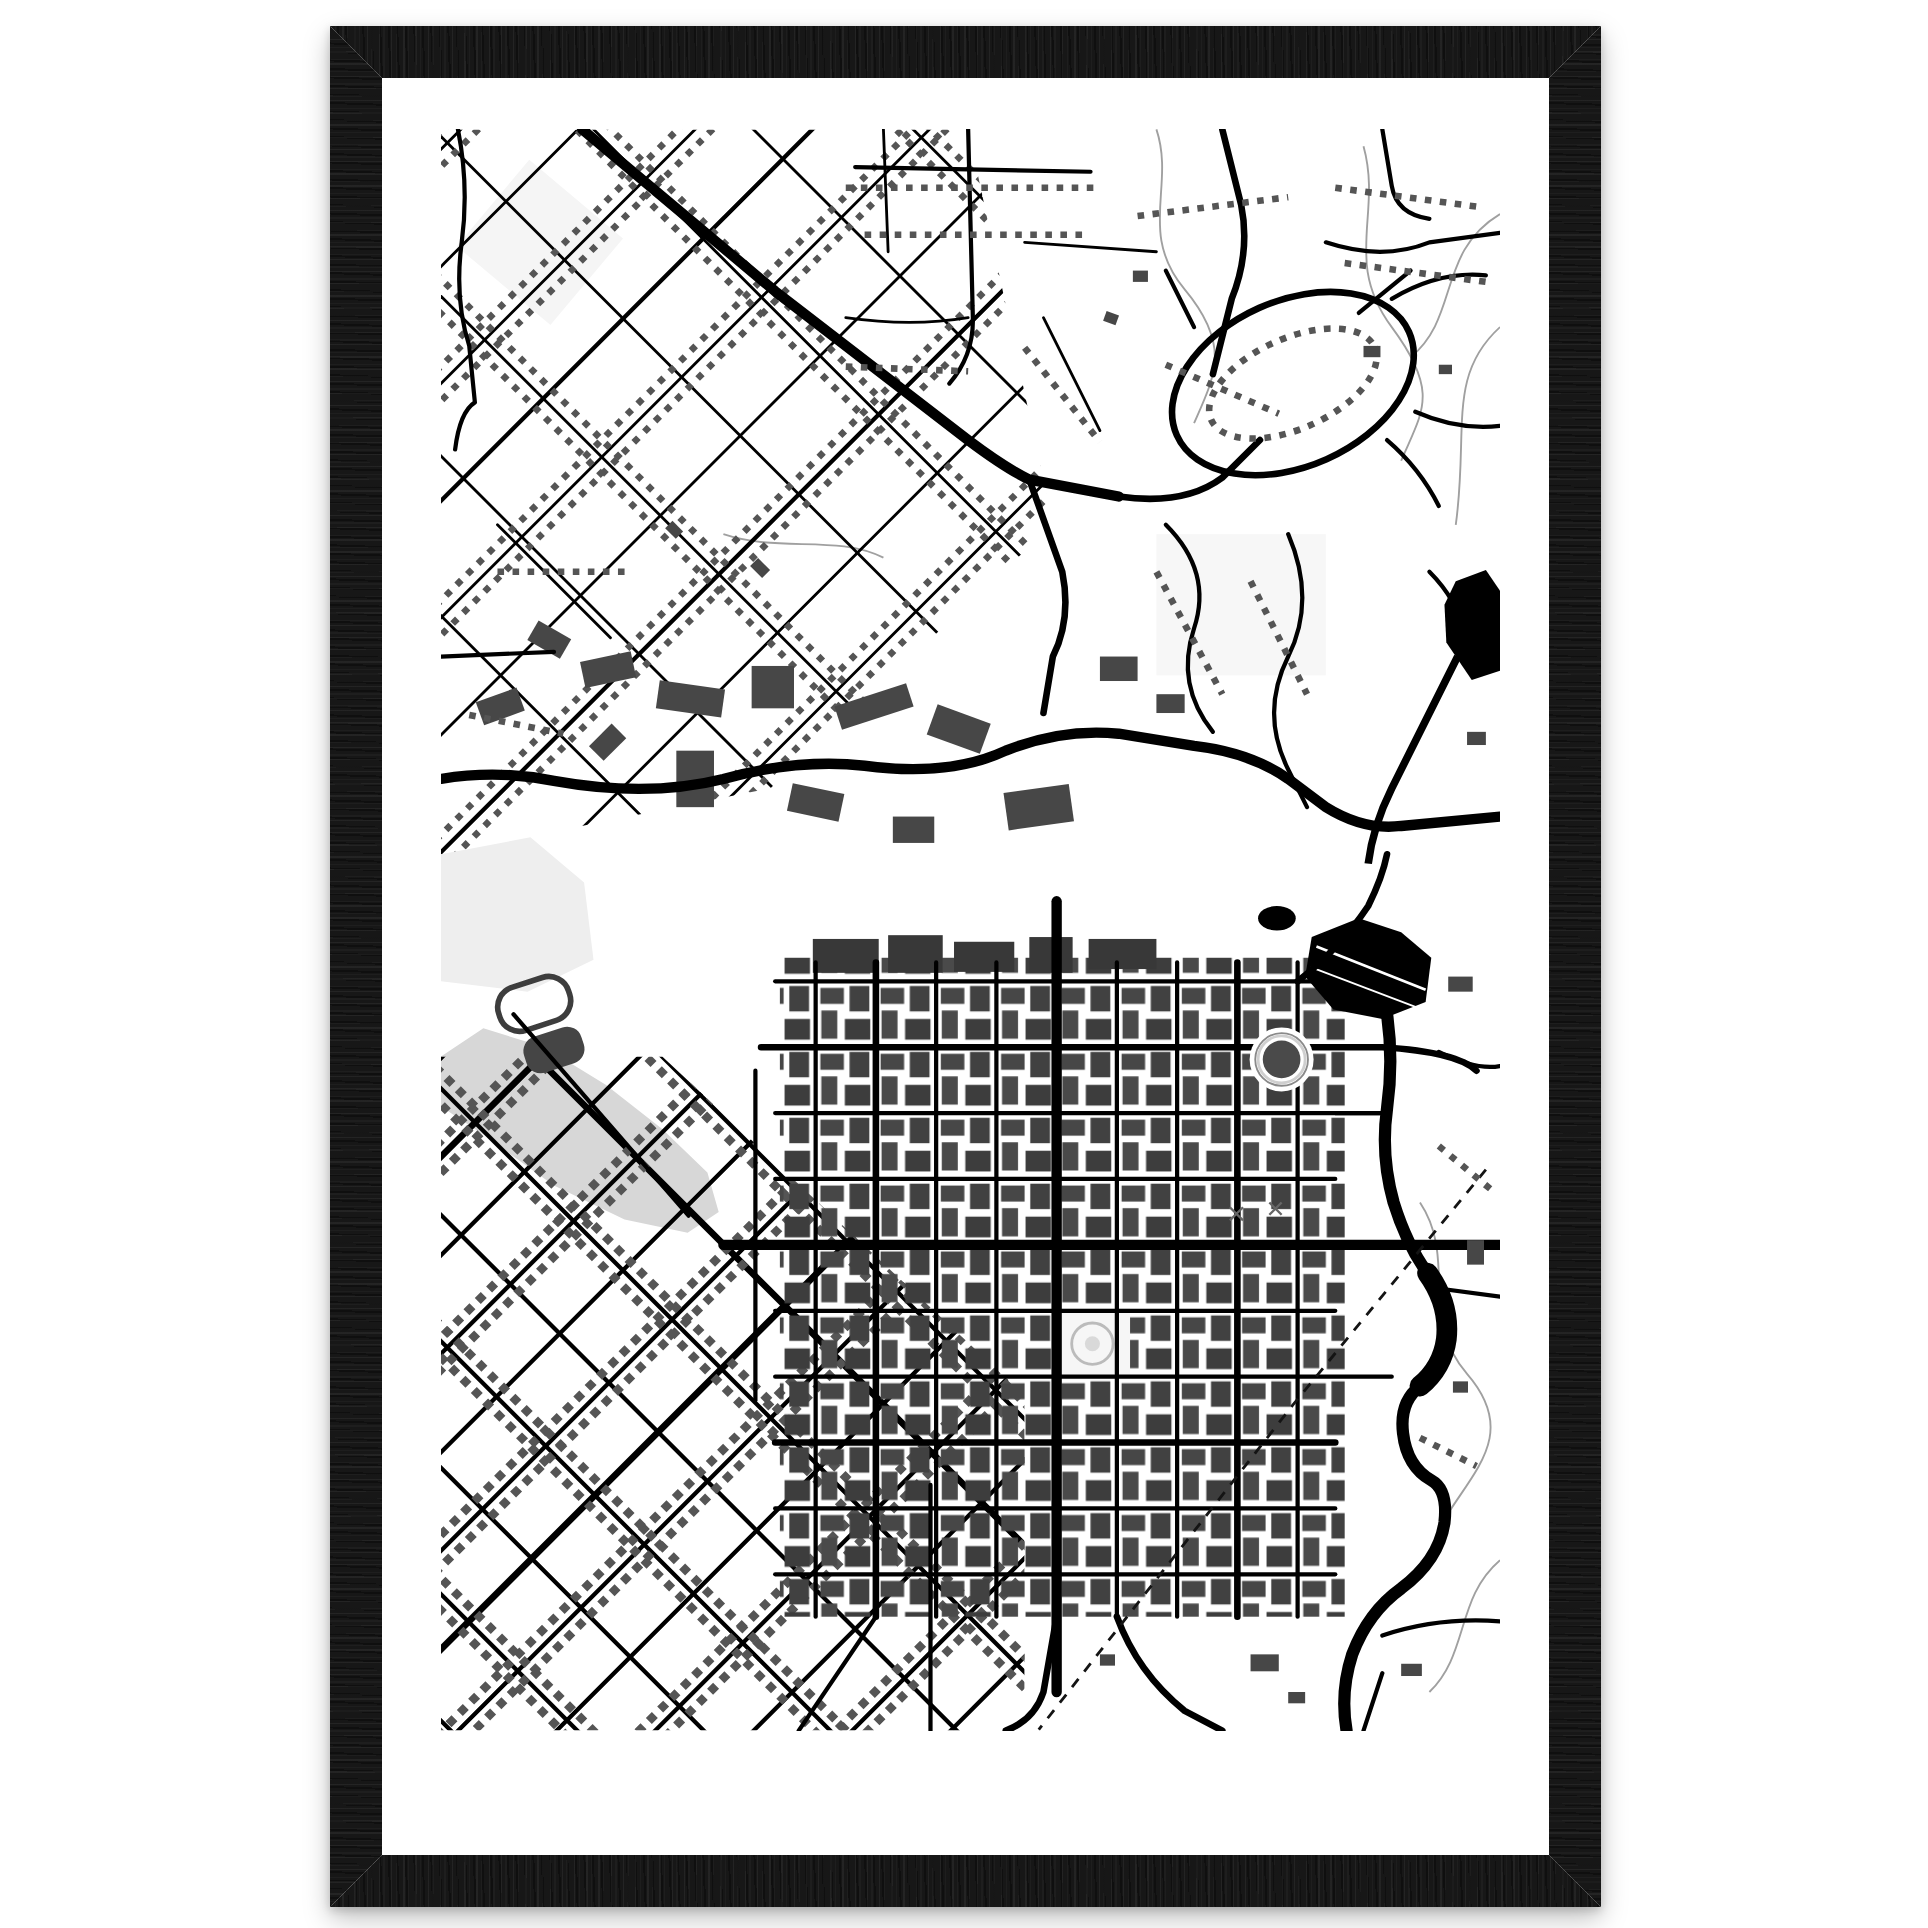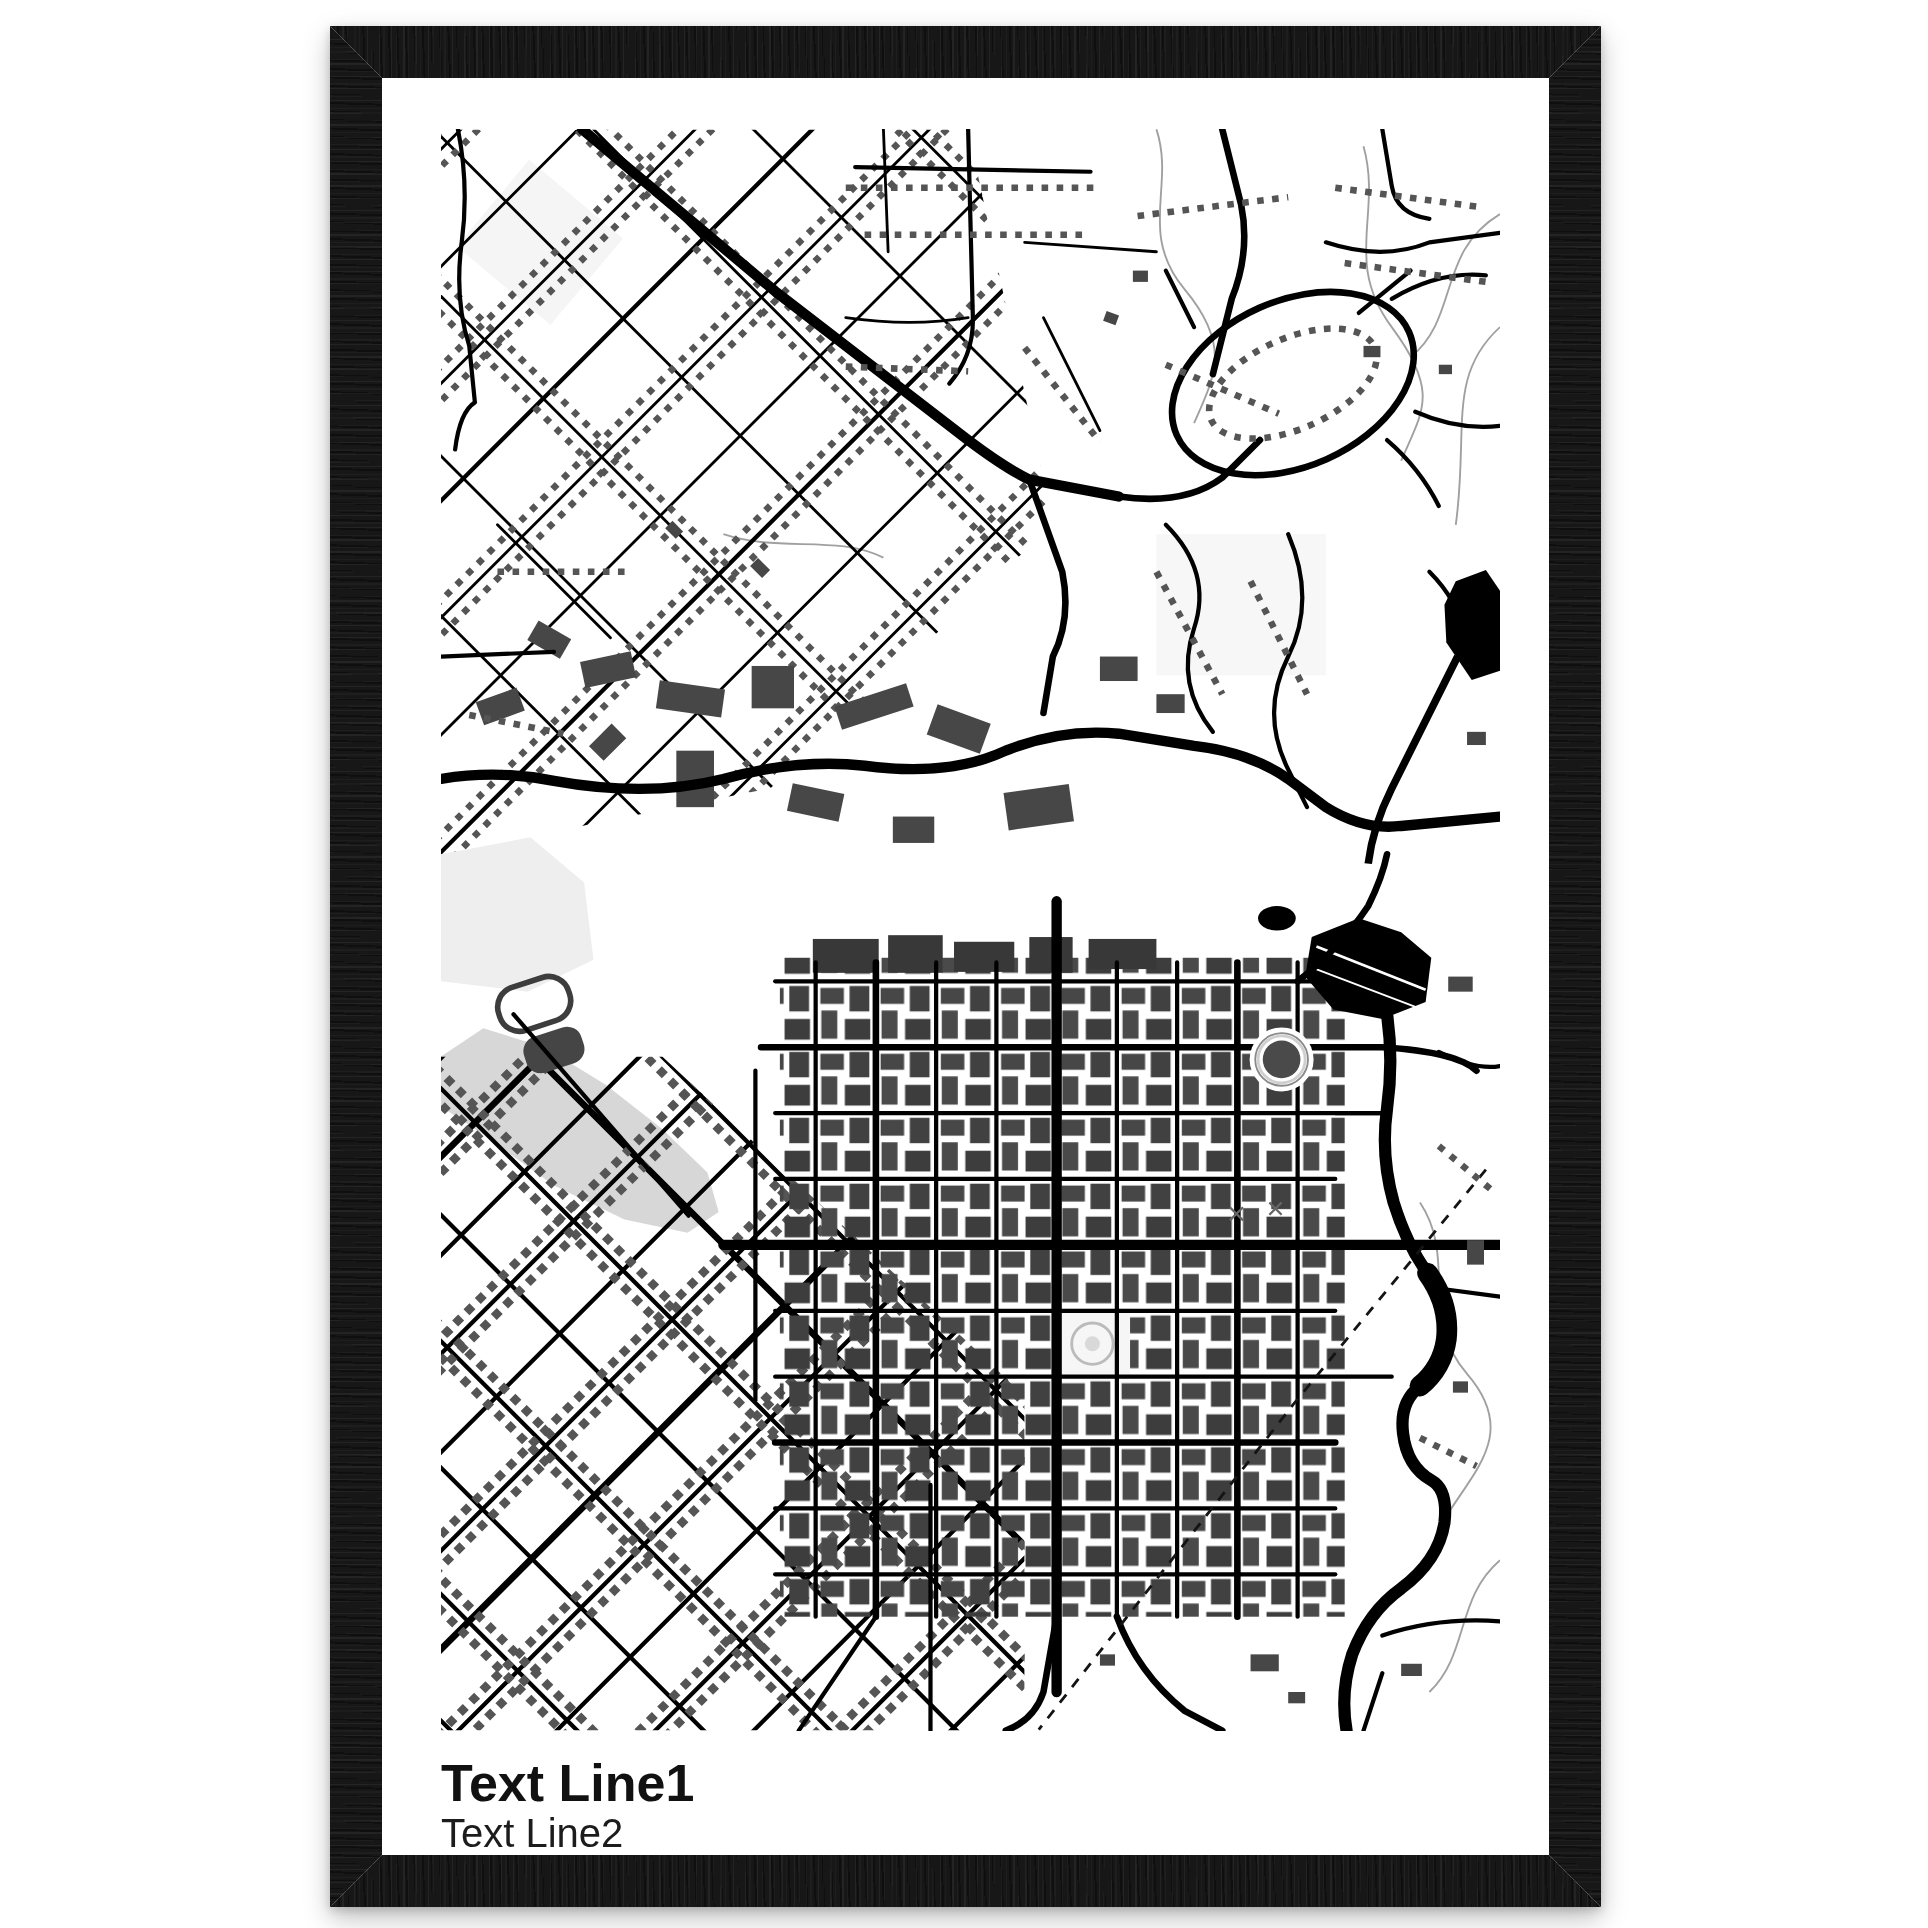--- a/index.html
+++ b/index.html
@@ -325,21 +325,17 @@
 
         <g>
           <circle cx="893" cy="988" r="34" fill="#ffffff"></circle>
           <circle cx="893" cy="988" r="28" fill="#ffffff" stroke="#8a8a8a" stroke-width="2"></circle>
           <circle cx="893" cy="988" r="20" fill="#4a4a4a"></circle>
           <circle cx="893" cy="988" r="25" fill="none" stroke="#cfcfcf" stroke-width="3"></circle>
           <path d="M 838,1145 l 14,14 m 0,-14 l -14,14 M 880,1140 l 13,13 m 0,-13 l -13,13" stroke="#666" stroke-width="2.5" fill="none"></path>
         </g>
       </svg>
 
-      <div class="caption">
-        <div class="t1">Text Line1</div>
-        <div class="t2">Text Line2</div>
-      </div>
 
     </div>
   </div>
 </div>
 
 
 </body></html>

